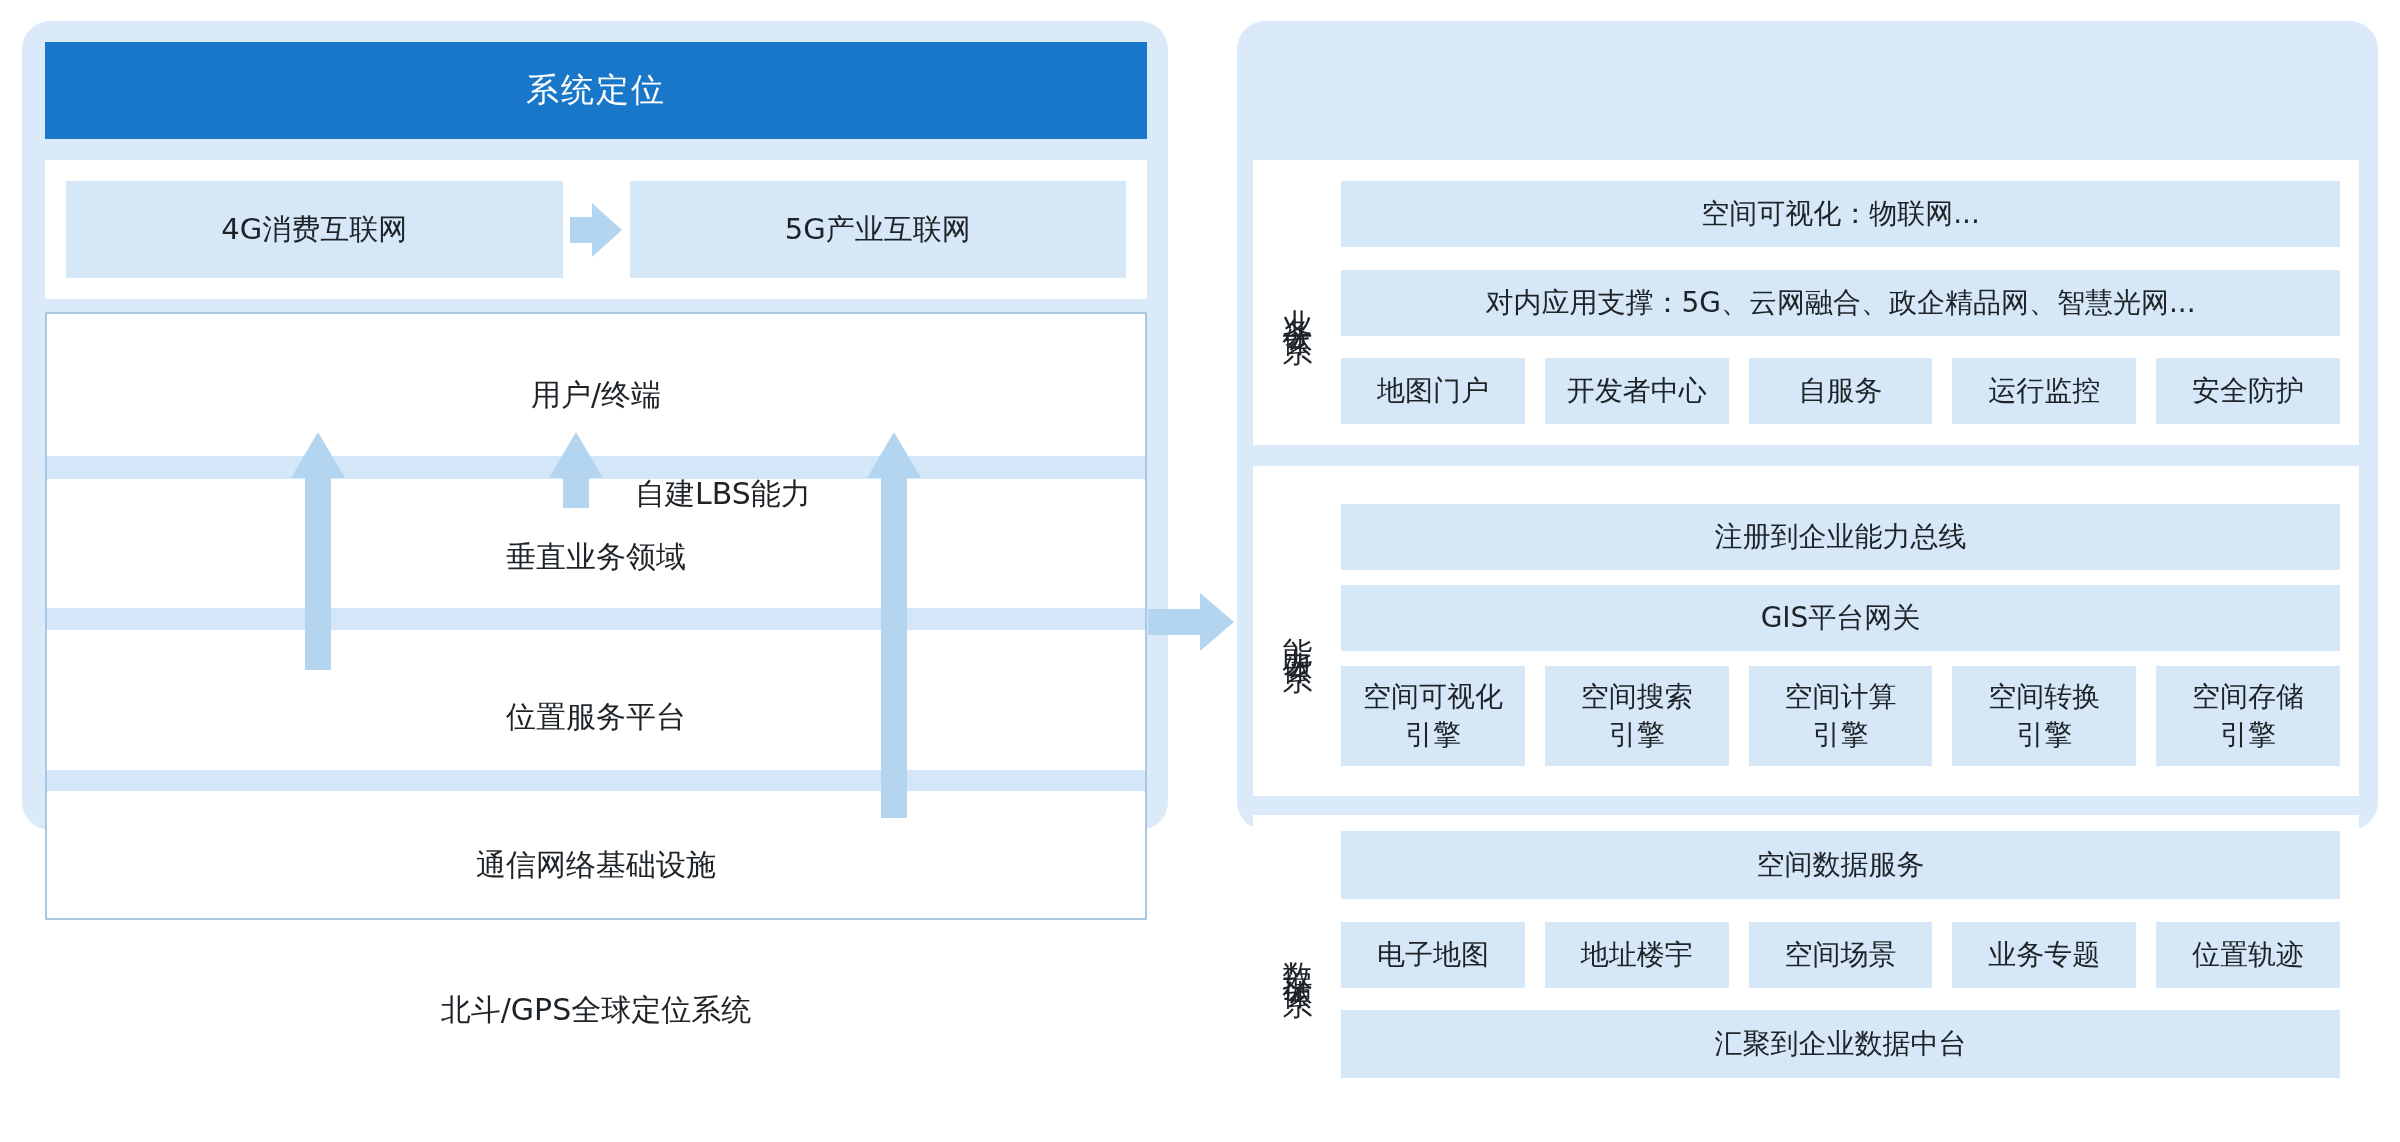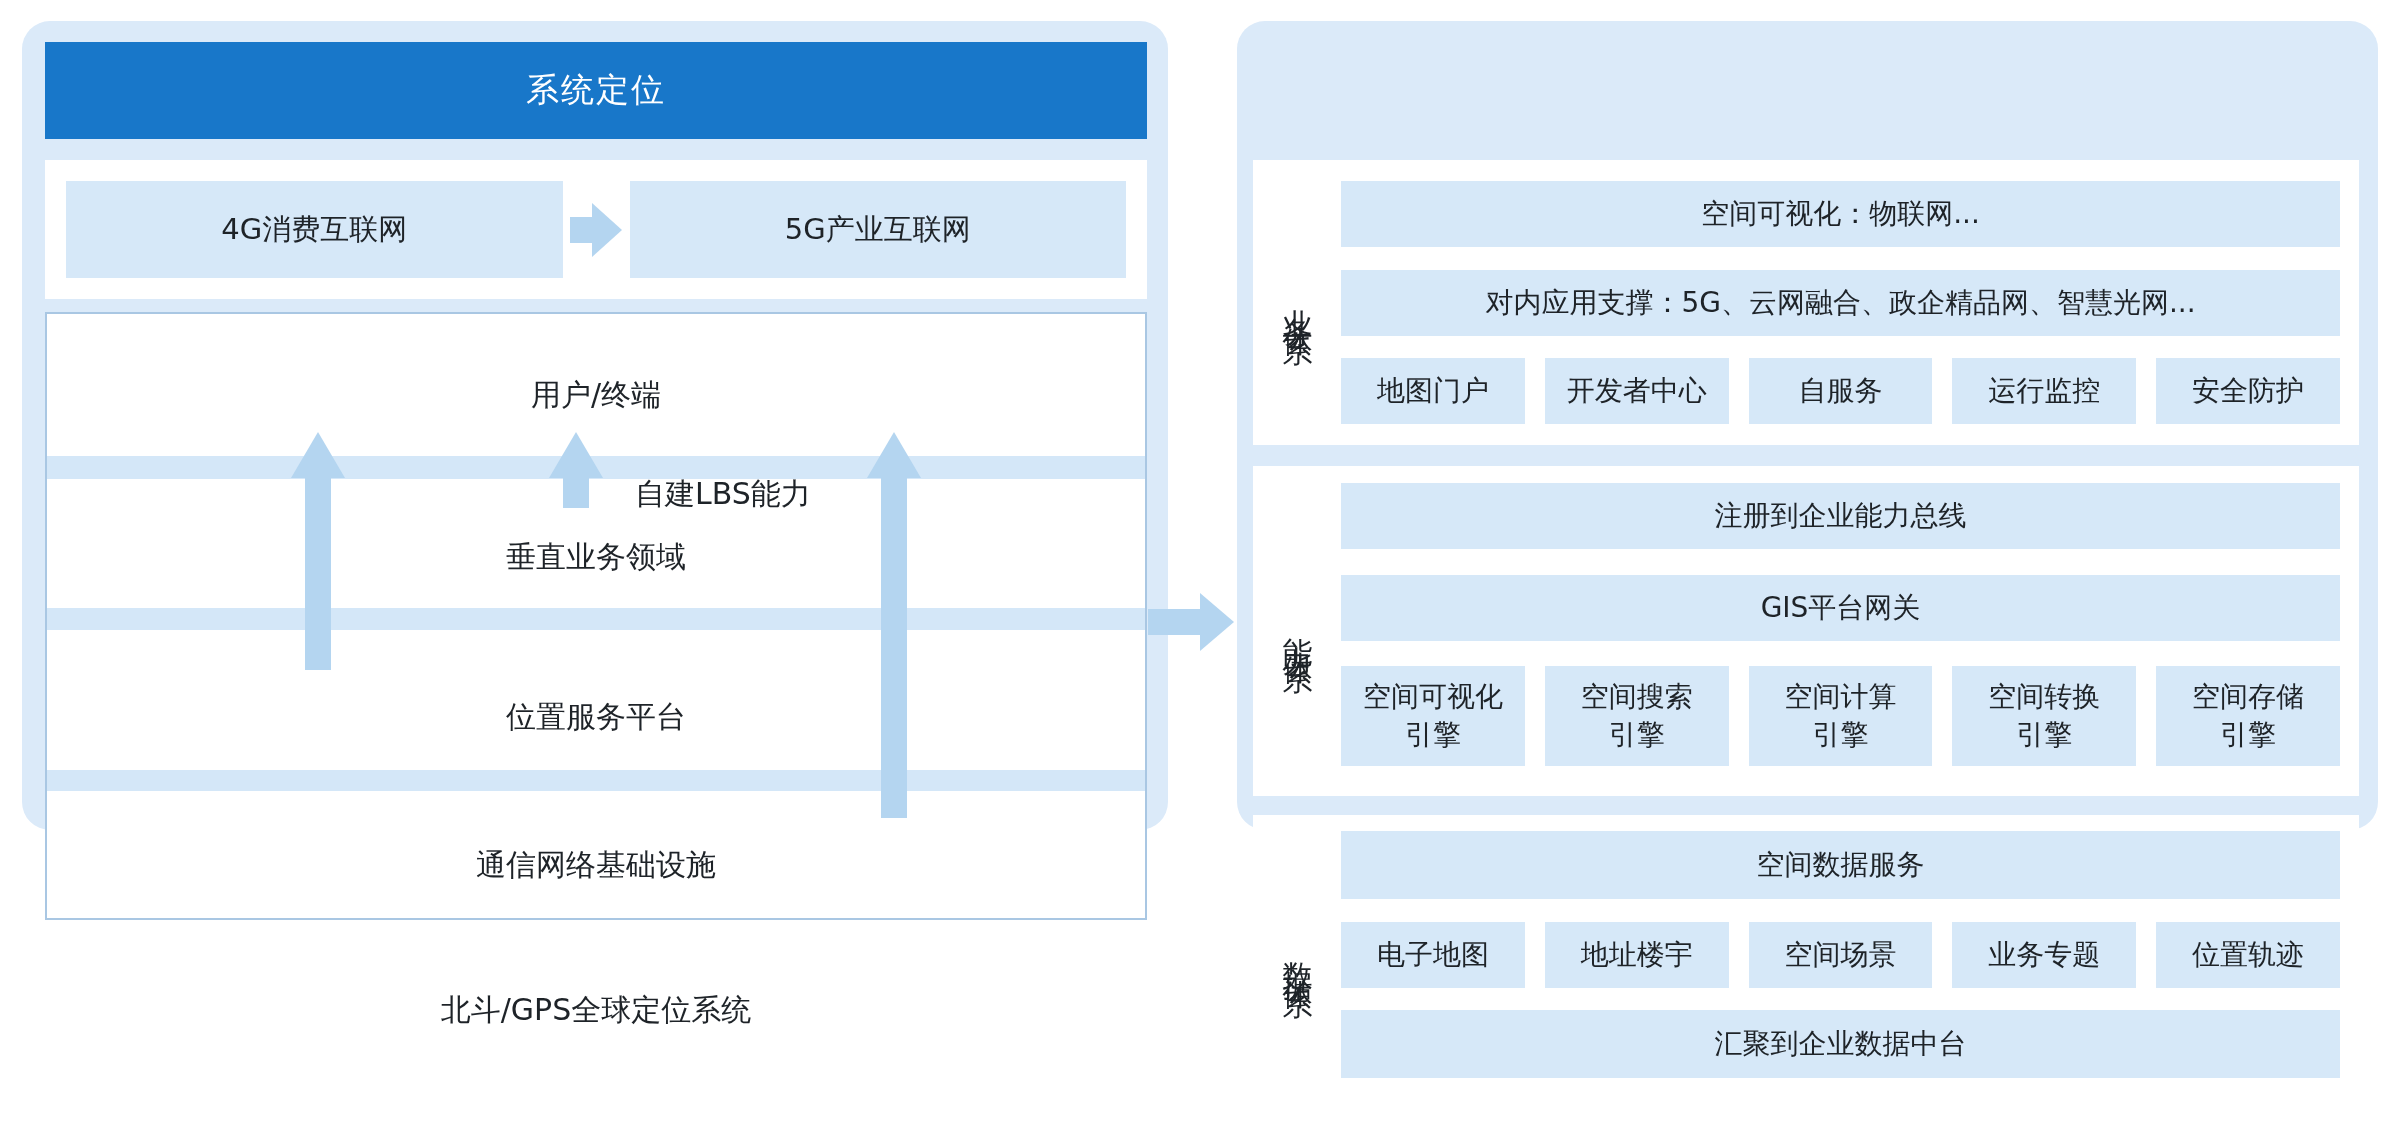--- a/index.html
+++ b/index.html
@@ -61,21 +61,21 @@
 
   
   .section{position:absolute;left:16px;width:1106px;background:#ffffff;display:flex;}
   .section-1{top:139px;height:285px;}
   .section-2{top:445px;height:330px;}
   .section-3{top:794px;height:282px;}
   .v-label{flex:0 0 88px;display:flex;align-items:center;justify-content:center;
     writing-mode:vertical-rl;text-orientation:upright;font-size:30px;letter-spacing:9px;}
   .sec-content{flex:1;margin-right:19px;display:flex;flex-direction:column;justify-content:space-between;}
   .section-1 .sec-content{padding:21px 0;}
-  .section-2 .sec-content{padding:17px 0 30px;}
+  .section-2 .sec-content{padding:38px 0 30px;}
   .section-3 .sec-content{padding:16px 0 19px;}
   .bar{height:66px;background:var(--box-fill);display:flex;align-items:center;justify-content:center;
     font-size:28px;}
   .section-3 .bar{height:68px;}
   .chip-row{display:flex;gap:20px;}
   .chip{flex:1;height:66px;background:var(--box-fill);display:flex;align-items:center;justify-content:center;
     font-size:28px;text-align:center;white-space:pre-line;line-height:1.35;}
   .chip.tall{height:100px;}
 </style>
 </head>

